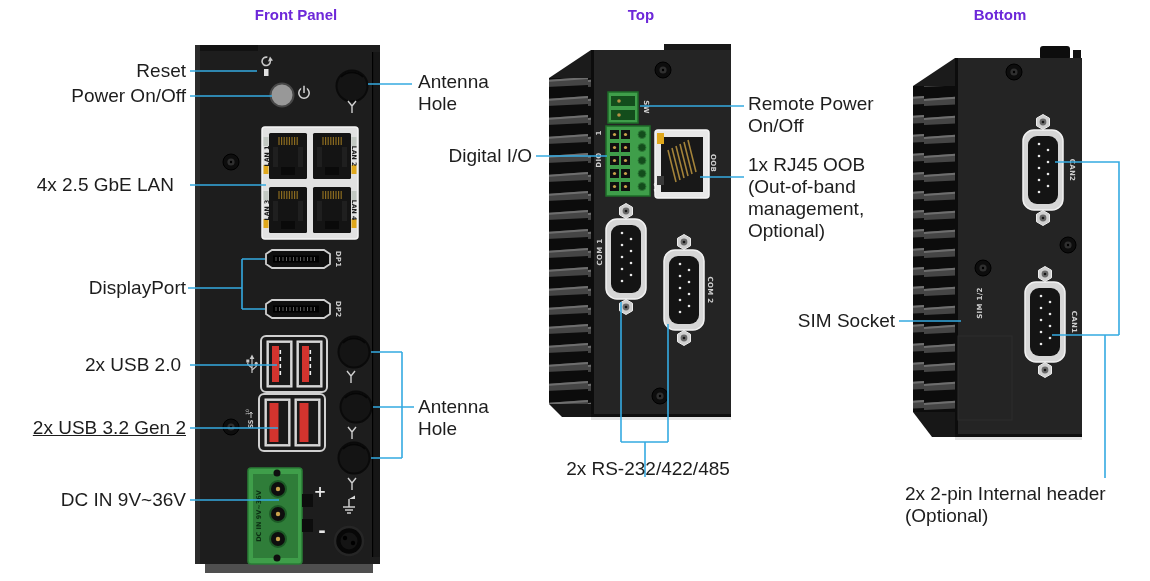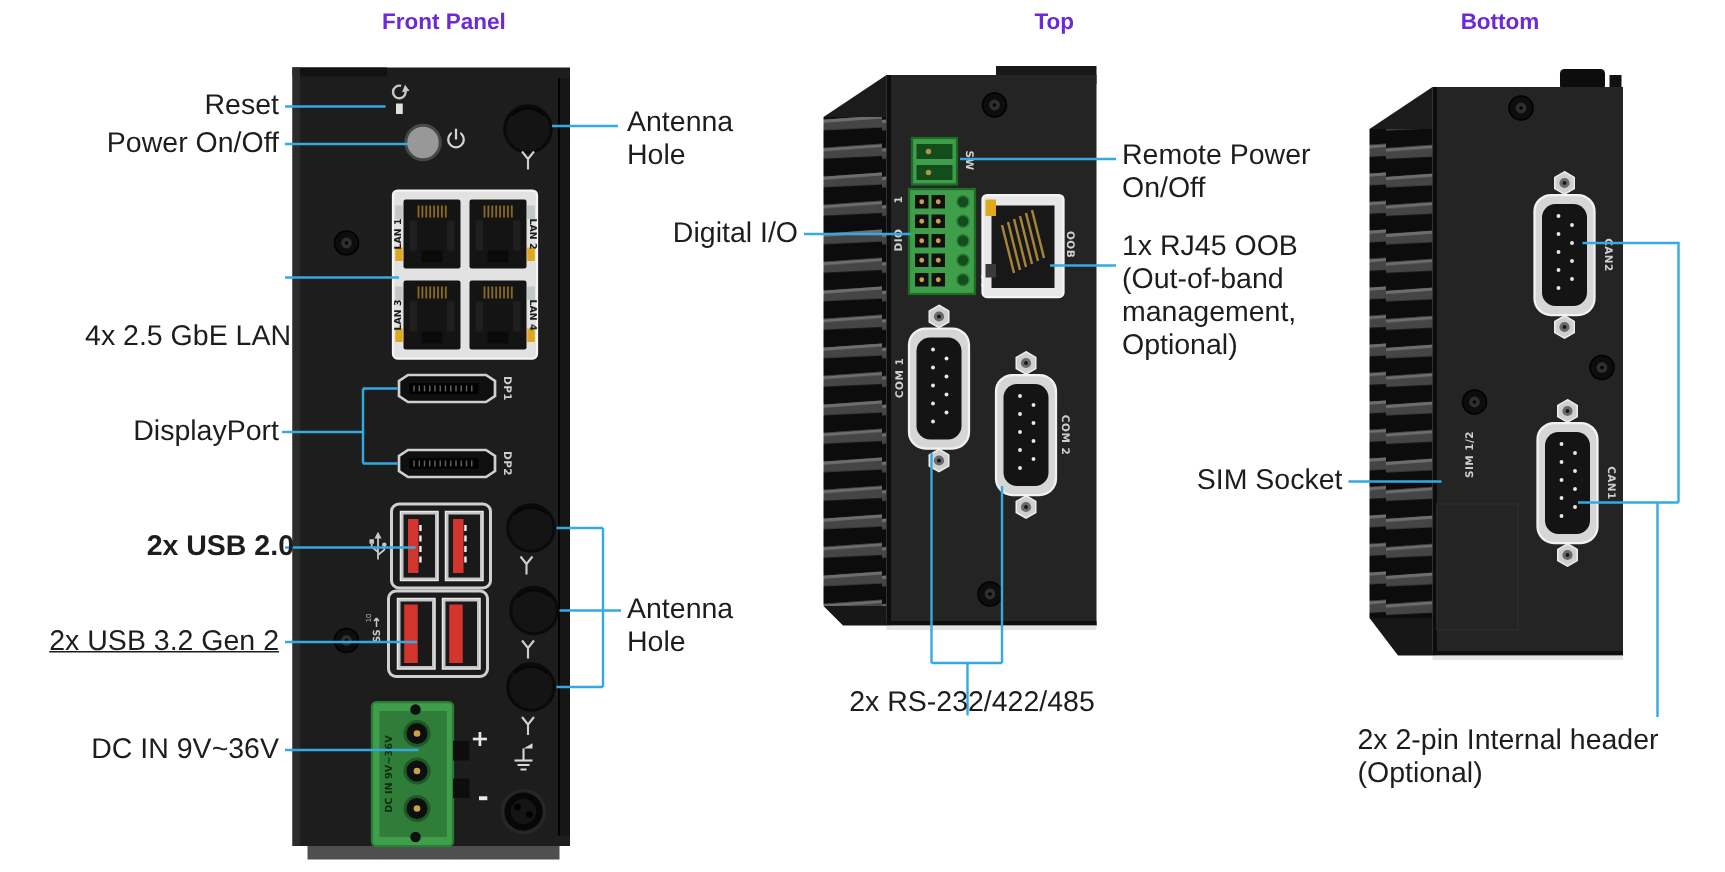--- a/index.html
+++ b/index.html
@@ -361,28 +361,28 @@
     <path d="M640 106 H744"></path>
     <path d="M700 177 H744"></path>
     <path d="M536 156 H607"></path>
     <path d="M621 302 V442 M668 324 V442 M621 442 H668 M645 442 V477"></path>
     <path d="M899 321 H961"></path>
     <path d="M1055 162 H1119 V335 M1052 335 H1119 M1105 335 V478"></path>
   </g>
 </svg>
 
   <div class="view-title" style="left:221px;top:6px;width:150px;">Front Panel</div>
-  <div class="view-title" style="left:566px;top:6px;width:150px;text-align:right;">Top</div>
+  <div class="view-title" style="left:566px;top:6px;width:150px;">Top</div>
   <div class="view-title" style="left:925px;top:6px;width:150px;">Bottom</div>
 
   <div class="callout-label ra" style="left:20px;top:85px;width:166px;">Power On/Off</div>
   <div class="callout-label ra" style="left:20px;top:60px;width:166px;">Reset</div>
-  <div class="callout-label ra" style="left:28px;top:174px;width:166px;margin-top:40px;">4x 2.5 GbE LAN</div>
+  <div class="callout-label ra" style="left:8px;top:174px;width:166px;">4x 2.5 GbE LAN</div>
   <div class="callout-label ra" style="left:20px;top:277px;width:166px;">DisplayPort</div>
-  <div class="callout-label ra" style="left:30px;top:354px;width:166px;font-weight:bold;">2x USB 2.0</div>
+  <div class="callout-label ra" style="left:15px;top:354px;width:166px;">2x USB 2.0</div>
   <div class="callout-label ra" style="left:20px;top:417px;width:166px;text-decoration:underline;">2x USB 3.2 Gen 2</div>
   <div class="callout-label ra" style="left:20px;top:489px;width:166px;">DC IN 9V~36V</div>
   <div class="callout-label" style="left:418px;top:71px;width:95px;">Antenna Hole</div>
   <div class="callout-label" style="left:418px;top:396px;width:95px;">Antenna Hole</div>
 
   <div class="callout-label" style="left:748px;top:93px;width:148px;">Remote Power On/Off</div>
   <div class="callout-label ra" style="left:382px;top:145px;width:150px;">Digital I/O</div>
   <div class="callout-label" style="left:748px;top:154px;width:158px;">1x RJ45 OOB (Out-of-band management, Optional)</div>
   <div class="callout-label ca" style="left:548px;top:458px;width:200px;">2x RS-232/422/485</div>
 

